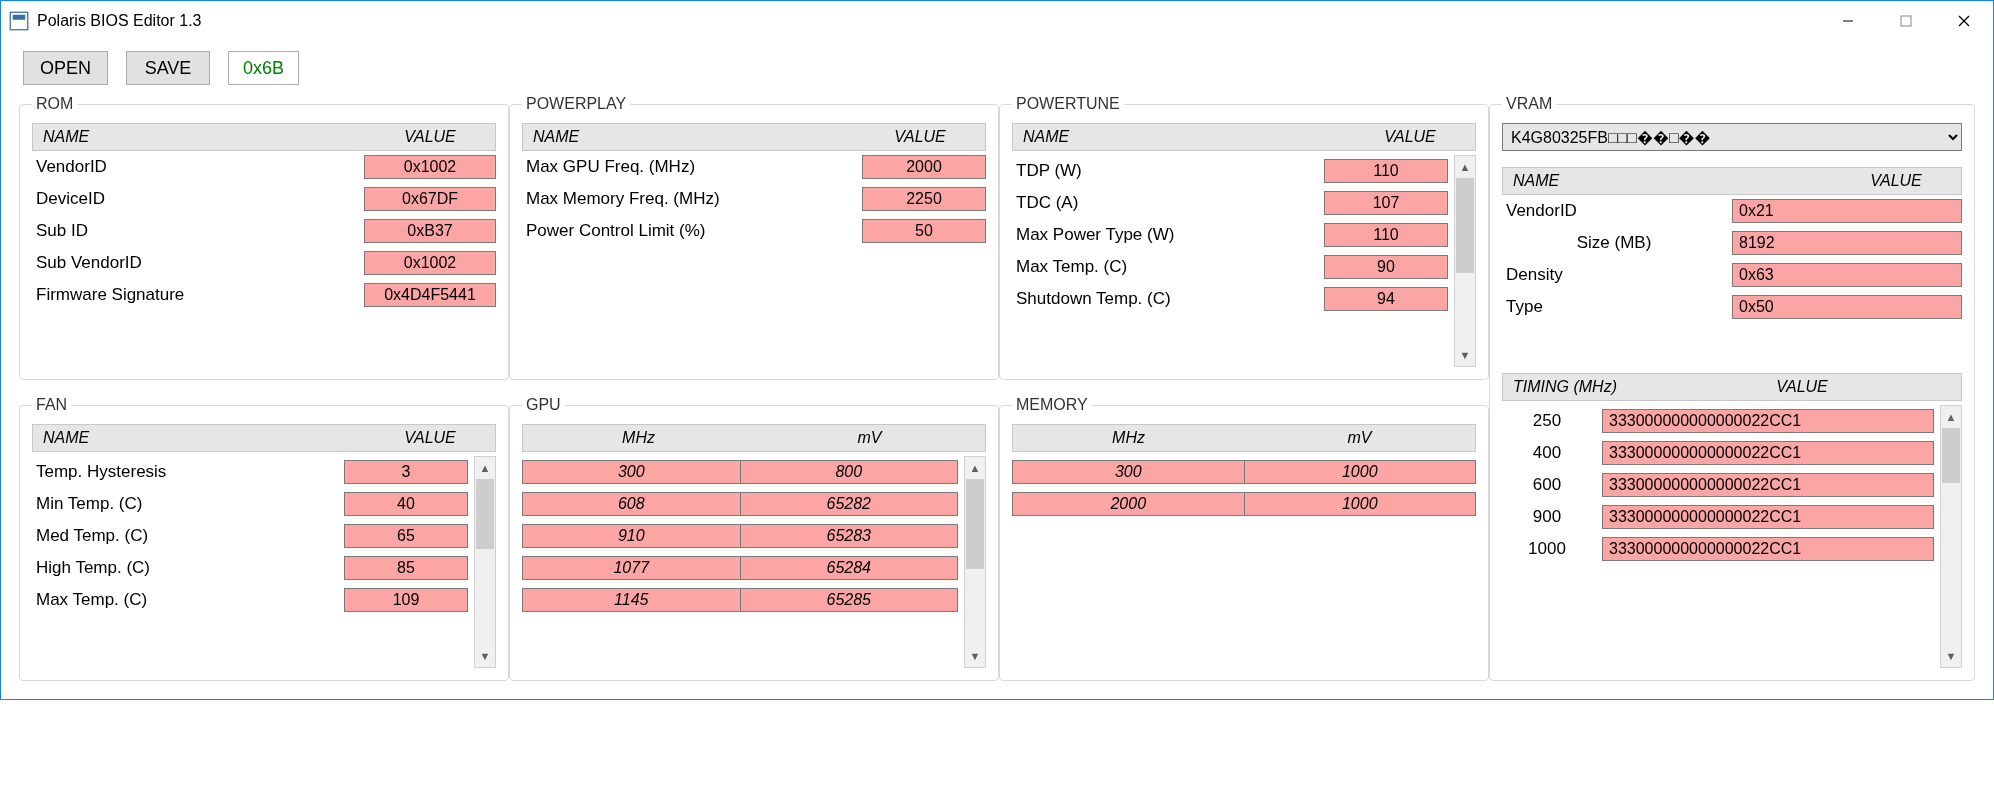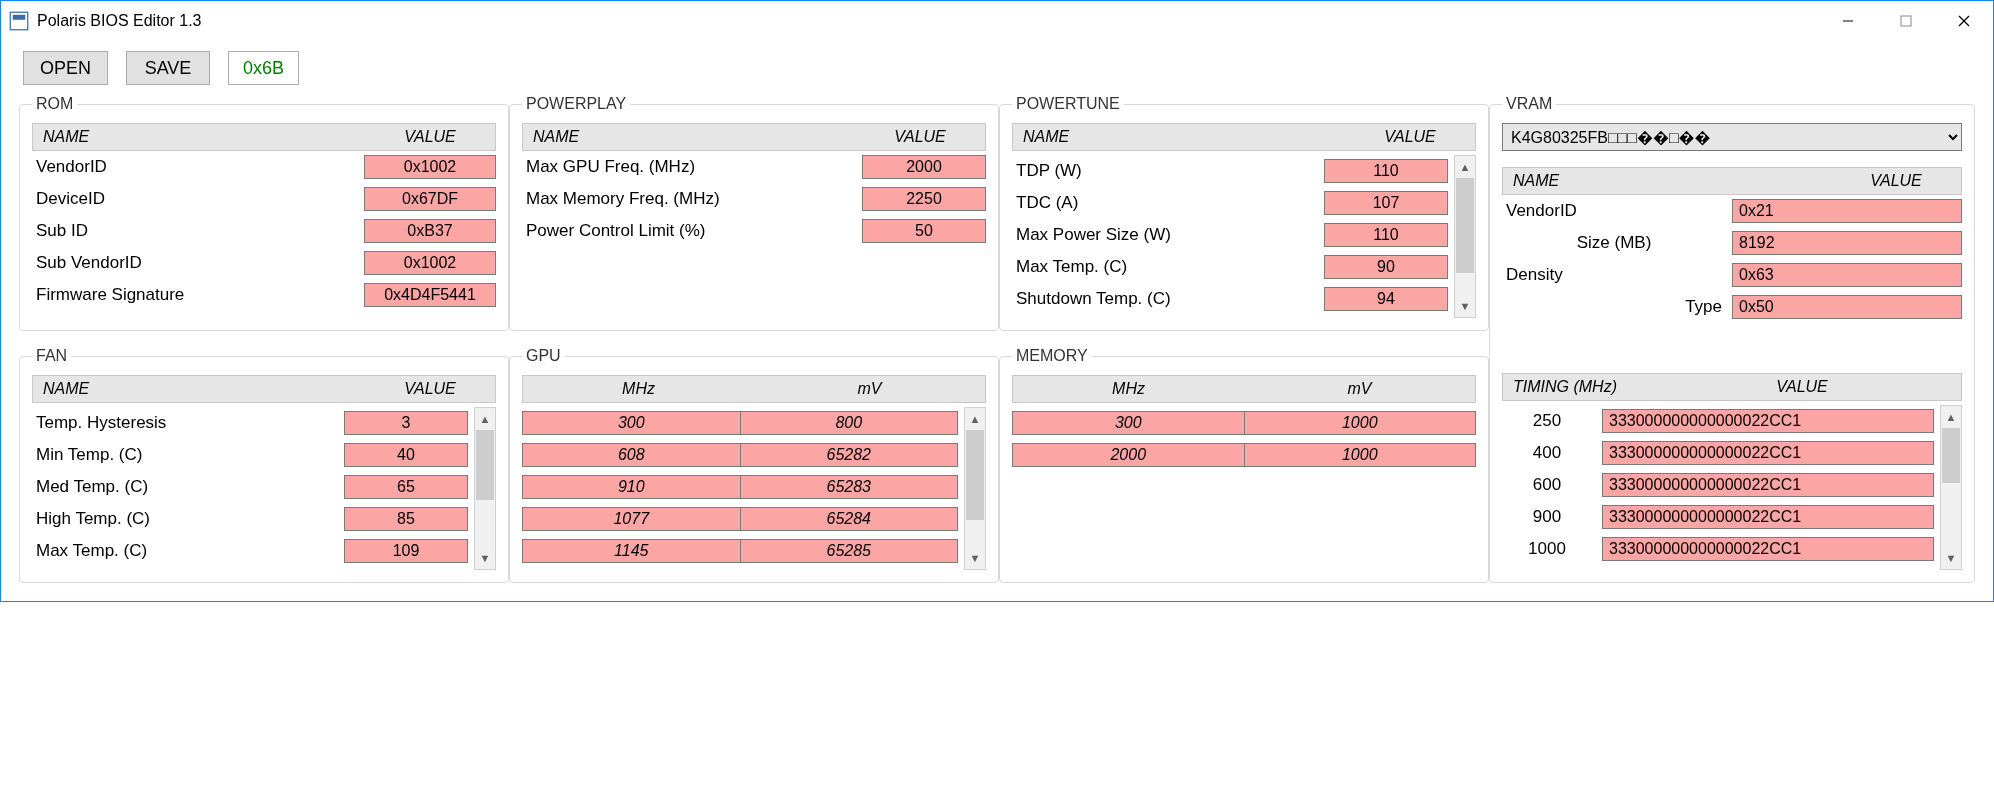--- a/index.html
+++ b/index.html
@@ -1,18 +1,18 @@
 <!DOCTYPE html>
 <html><head>
 <meta charset="utf-8">
 <style>
   * { box-sizing: border-box; font-family: "Segoe UI", Tahoma, sans-serif; }
   html,body { margin:0; padding:0; background:#fff; }
   .window {
-    width:1994px; height:602px;
+    width:1994px; height:700px;
     border:1px solid #0a84ff;
     background:#fff; position:relative;
     display:flex; flex-direction:column;
   }
   .titlebar {
     height:40px; display:flex; align-items:center;
     padding:0 0 0 8px; font-size:16px; color:#000;
   }
   .titlebar .app-icon {
     width:20px; height:20px; margin-right:8px;
@@ -291,21 +291,21 @@
           <div class="rows">
             <div class="row">
                 <div class="label">TDP (W)</div>
                 <input type="text" value="110" style="">
               </div>
             <div class="row">
                 <div class="label">TDC (A)</div>
                 <input type="text" value="107" style="">
               </div>
             <div class="row">
-                <div class="label">Max Power Size (W)</div>
+                <div class="label">Max Power Type (W)</div>
                 <input type="text" value="110" style="">
               </div>
             <div class="row">
                 <div class="label">Max Temp. (C)</div>
                 <input type="text" value="90" style="">
               </div>
             <div class="row">
                 <div class="label">Shutdown Temp. (C)</div>
                 <input type="text" value="94" style="">
               </div>
@@ -357,21 +357,21 @@
               </div>
             <div class="row">
                 <div class="label" style="flex:1;text-align:center;padding-left:4px">Size (MB)</div>
                 <input type="text" value="8192" style="">
               </div>
             <div class="row">
                 <div class="label" style="flex:1;text-align:left;padding-left:4px">Density</div>
                 <input type="text" value="0x63" style="">
               </div>
             <div class="row">
-                <div class="label" style="flex:1;text-align:right;padding-left:4px">Type</div>
+                <div class="label" style="flex:1;text-align:left;padding-left:4px">Type</div>
                 <input type="text" value="0x50" style="">
               </div>
           </div>
         </div>
 
         <div style="height:40px"></div>
 
         <div class="headrow">
           <div class="h1" style="flex:0 0 140px;padding-left:10px">TIMING (MHz)</div>
           <div class="h1" style="flex:1;text-align:center;padding:0">VALUE</div>

